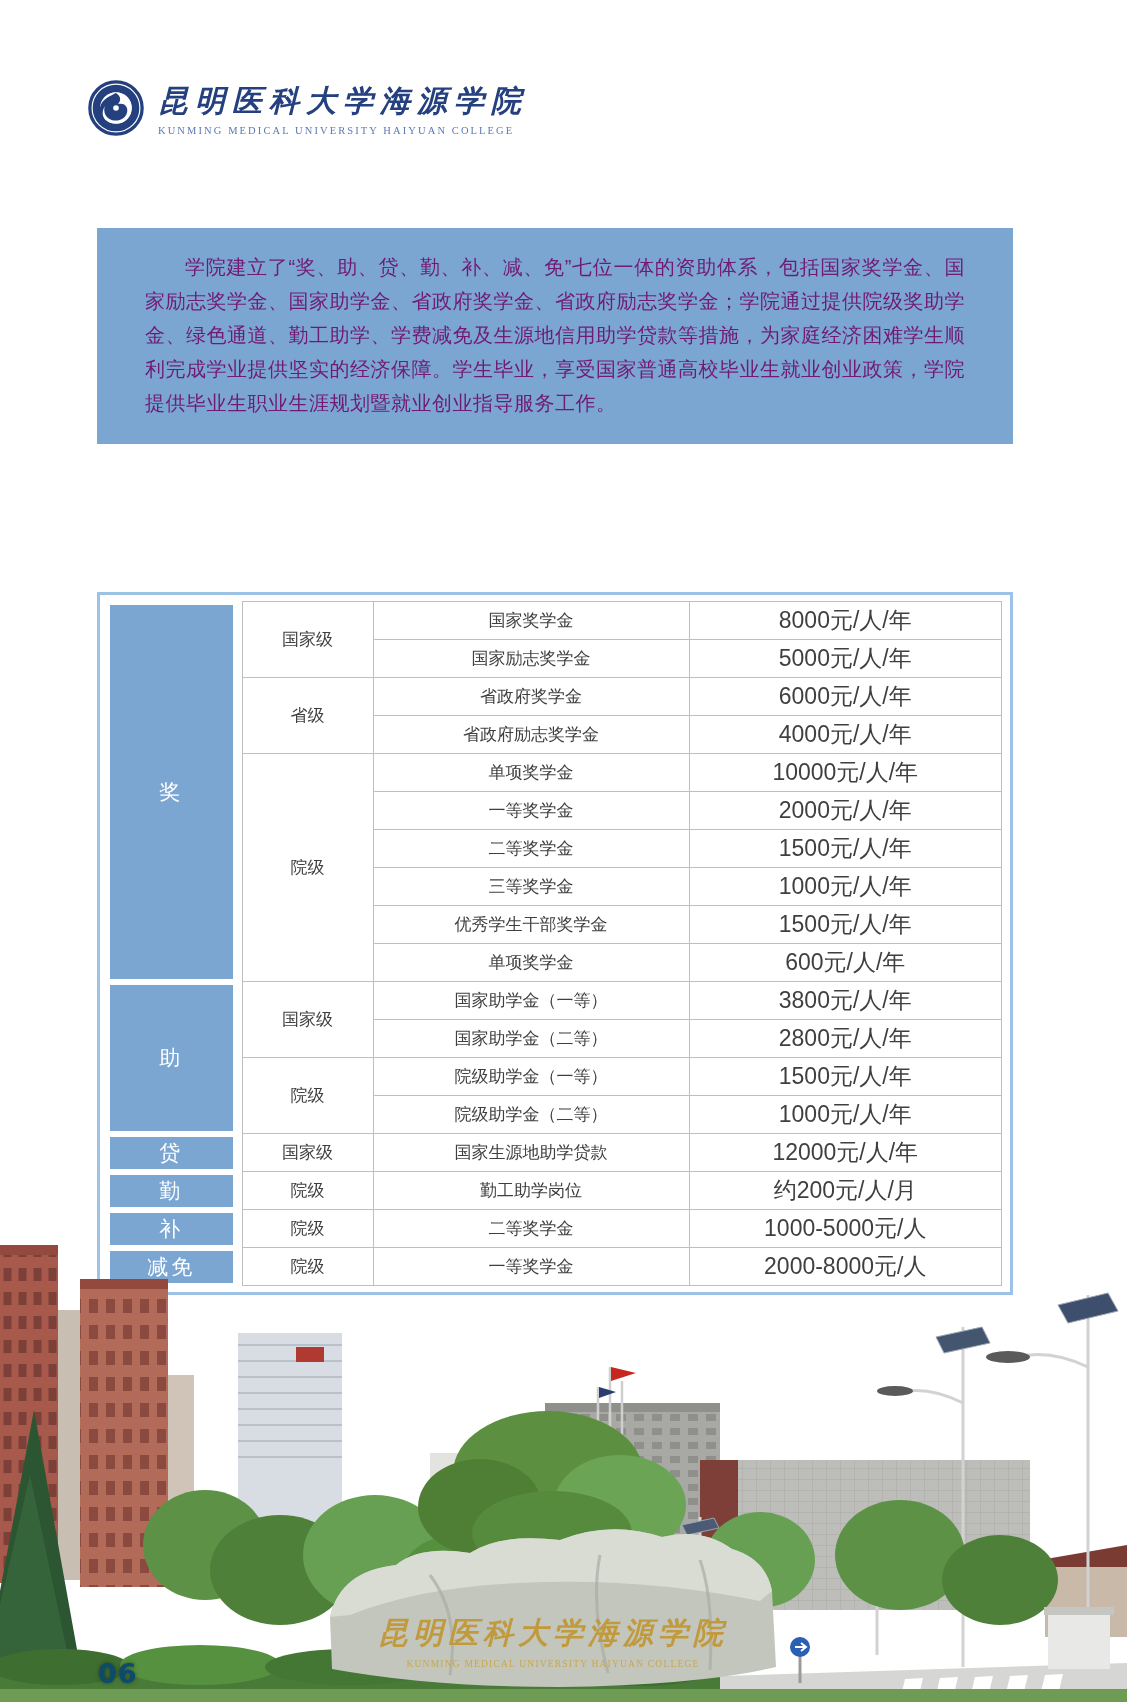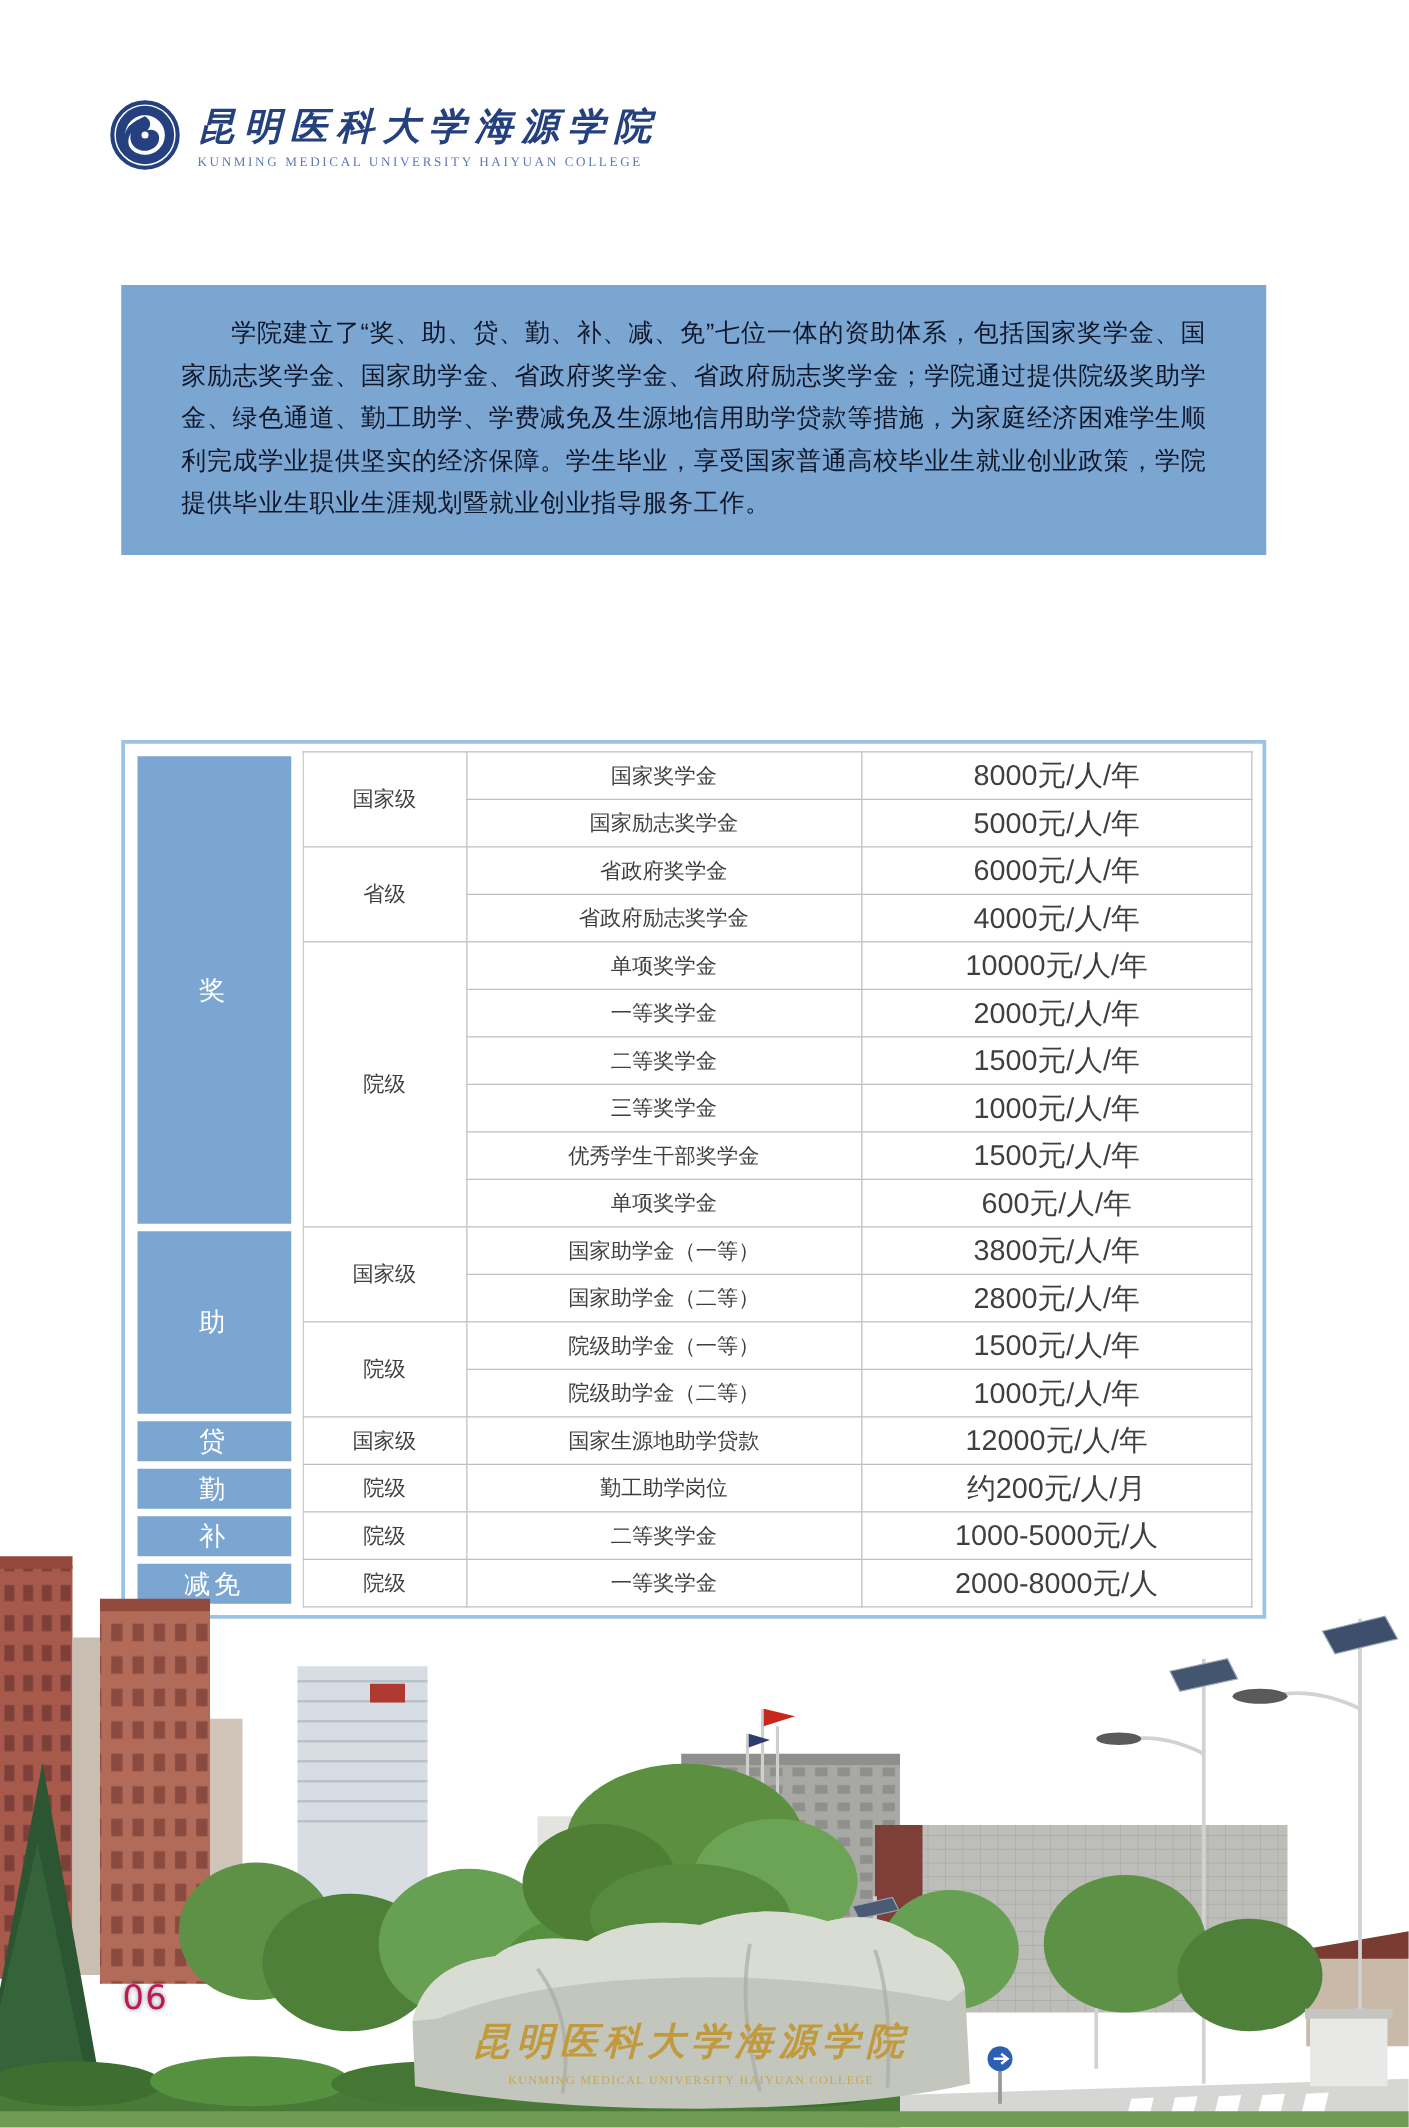--- a/index.html
+++ b/index.html
@@ -34,21 +34,21 @@
     font-family:"Liberation Serif",serif;white-space:nowrap;
   }
 
   
   .intro-panel{
     position:absolute;left:97px;top:228px;width:916px;
     background:var(--panel-blue);
     padding:22px 48px 24px 48px;
   }
   .intro-panel p{
-    color:#0f172a;font-size:20px;line-height:34px;
+    color:#701a75;font-size:20px;line-height:34px;
     text-align:justify;text-indent:2em;letter-spacing:0.5px;
   }
 
   
   .table-title-wrap{position:absolute;left:0;top:496px;width:1127px;text-align:center;}
   .table-title{
     display:inline-block;color:var(--title-blue);
     font-size:35px;font-weight:bold;letter-spacing:1px;
     border-bottom:4px solid var(--title-blue);
     padding:0 6px 8px 6px;
@@ -75,22 +75,22 @@
     display:flex;align-items:center;justify-content:center;
     color:#fff;font-size:21px;letter-spacing:3px;
   }
   table.aid td.lvl{width:131px;}
   table.aid td.item{width:316px;}
   table.aid td.amt{font-size:23px;}
 
   
   .photo{position:absolute;left:0;top:1215px;width:1127px;height:487px;}
   .page-number{
-    position:absolute;left:98px;top:1583px;
-    color:#be185d;font-weight:normal;font-size:27px;
+    position:absolute;left:98px;top:1658px;
+    color:#0c4a6e;font-weight:bold;font-size:27px;
     font-family:"DejaVu Sans",sans-serif;
     text-shadow:0 0 4px rgba(0,0,0,.45);
     letter-spacing:1px;z-index:5;
   }
   .stone-zh{
     font-family:"DejaVu Serif",serif;font-style:italic;font-weight:bold;
     letter-spacing:5px;
   }
   .stone-en{font-family:"Liberation Serif",serif;letter-spacing:1.2px;}
 </style>

